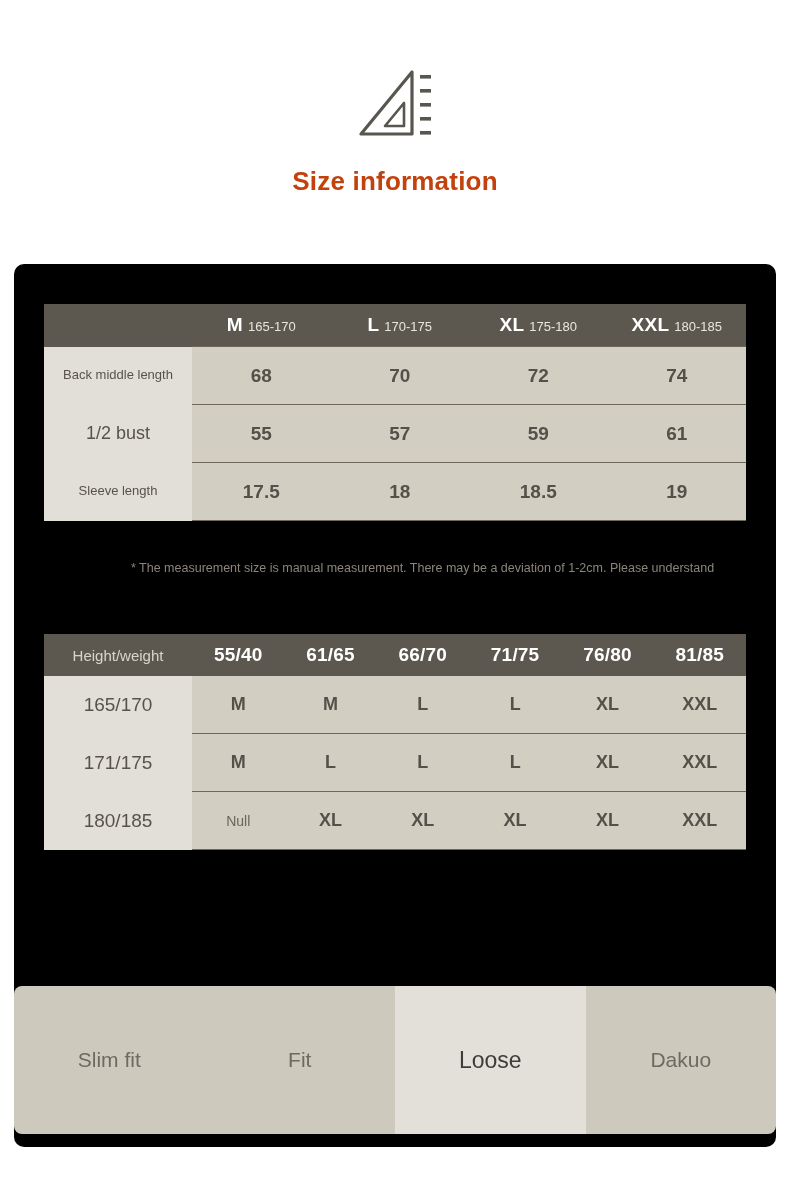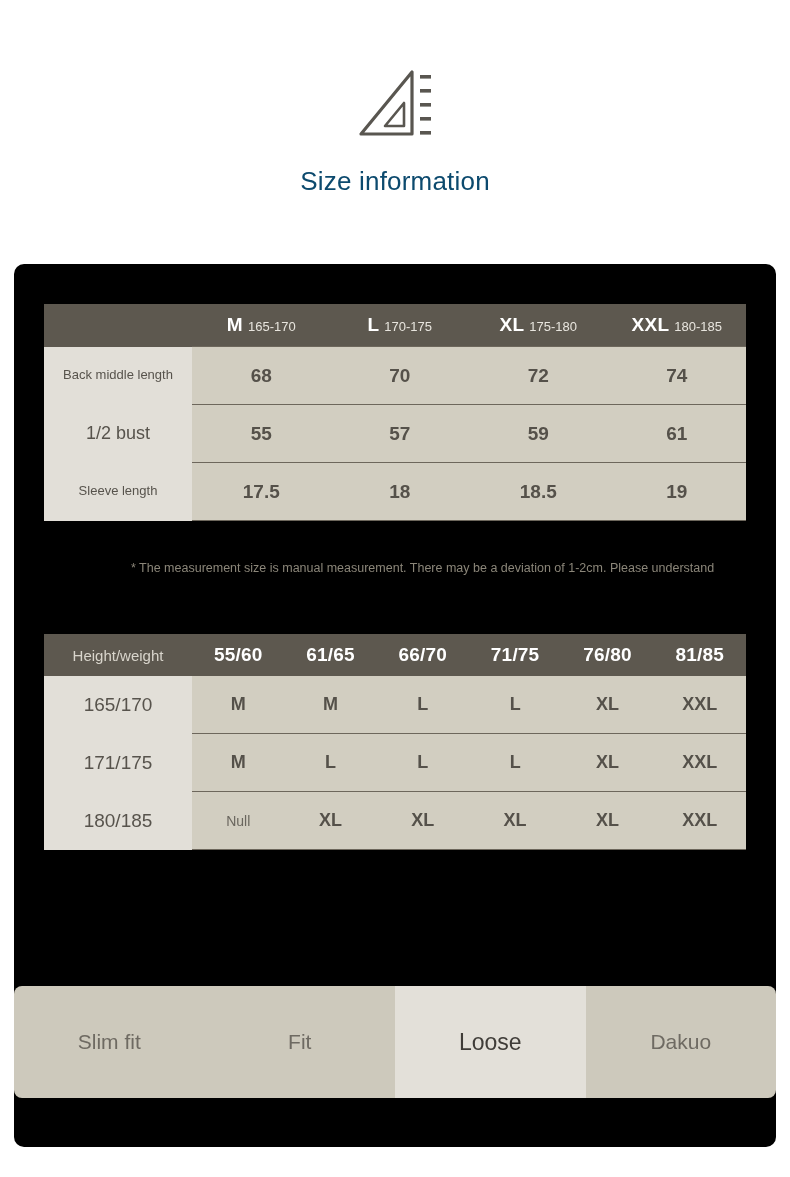--- a/index.html
+++ b/index.html
@@ -29,23 +29,23 @@
   }
   .ruler-icon {
     display: block;
     margin: 0 auto;
     width: 86px;
     height: 86px;
   }
   .page-title {
     margin-top: 18px;
     font-size: 26px;
-    color: #0c4a6e;
+    color: #c2410c;
     letter-spacing: 0.2px;
-    font-weight: 400;
+    font-weight: 700;
   }
 
   
   .panel {
     position: absolute;
     left: 14px;
     top: 264px;
     width: 762px;
     height: 883px;
     background: #000000;
@@ -163,21 +163,21 @@
     line-height: 1.3;
     color: #8b8679;
   }
 
   
   .fitbar {
     position: absolute;
     left: 14px;
     top: 986px;
     width: 762px;
-    height: 112px;
+    height: 148px;
     background: #cdc9bc;
     border-radius: 8px;
     display: flex;
     overflow: hidden;
   }
   .fit-cell {
     flex: 1 1 0;
     display: flex;
     align-items: center;
     justify-content: center;
@@ -269,21 +269,21 @@
         <col style="width:92.3px">
         <col style="width:92.3px">
         <col style="width:92.3px">
         <col style="width:92.3px">
         <col style="width:92.3px">
         <col style="width:92.3px">
       </colgroup>
       <thead>
         <tr class="hdr-row">
           <th class="hdr-label">Height/weight</th>
-          <th class="hdr-weight">55/60</th>
+          <th class="hdr-weight">55/40</th>
           <th class="hdr-weight">61/65</th>
           <th class="hdr-weight">66/70</th>
           <th class="hdr-weight">71/75</th>
           <th class="hdr-weight">76/80</th>
           <th class="hdr-weight">81/85</th>
         </tr>
       </thead>
       <tbody>
         <tr>
           <td class="row-label">165/170</td>

